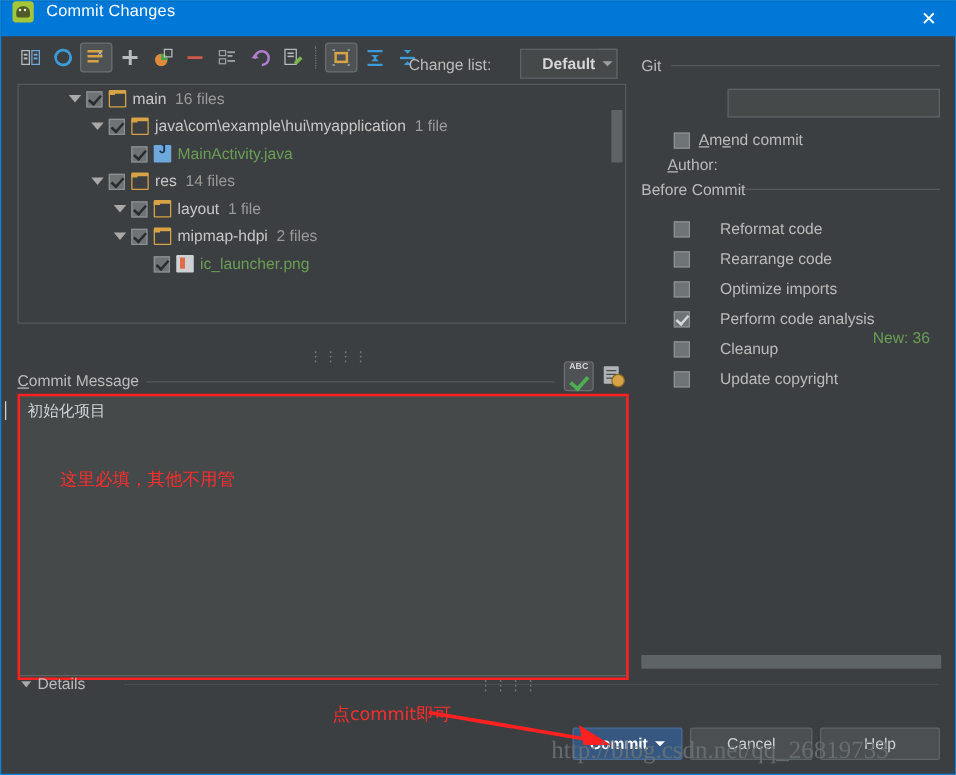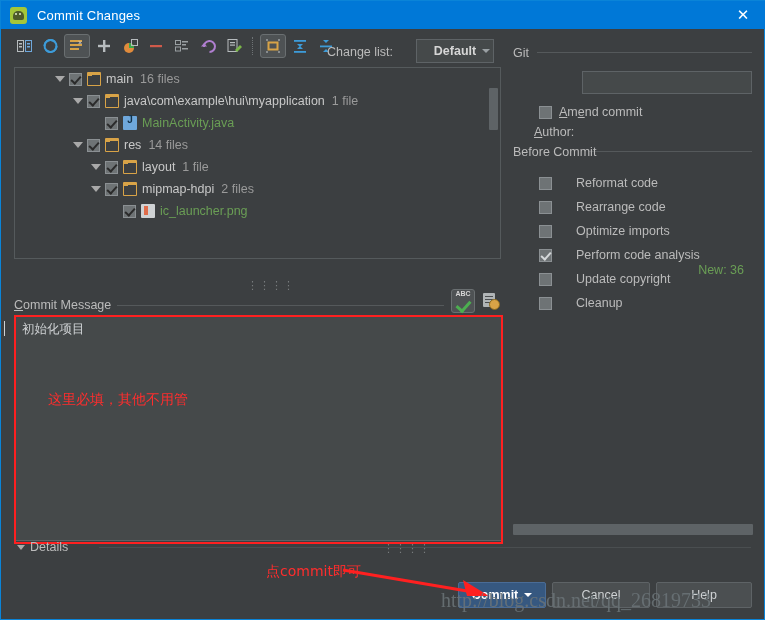--- a/index.html
+++ b/index.html
@@ -8,21 +8,21 @@
     background:#3c3f41;
     font-family:"Liberation Sans","DejaVu Sans",sans-serif;
     font-size:12.5px;color:#bbbbbb;
     -webkit-font-smoothing:antialiased;
   }
   #root{position:relative;width:765px;height:620px;
         border:1px solid #0a84d8;box-sizing:border-box;background:#3c3f41;}
 
   
   .titlebar{position:absolute;left:0;top:0;width:765px;height:28px;
-            background:#0078d7;display:flex;align-items:center;}
+            background:#0078d7;display:flex;}
   .app-icon{width:17px;height:17px;margin-left:9px;border-radius:3px;
             background:#a4c639;position:relative;flex:0 0 auto;}
   .app-icon::before{content:"";position:absolute;left:3px;top:4px;width:11px;height:9px;
             border-radius:5px 5px 2px 2px;background:#4e5a2a;}
   .app-icon::after{content:"";position:absolute;left:5px;top:6px;width:2px;height:2px;
             border-radius:50%;background:#e8f0d0;box-shadow:4px 0 0 #e8f0d0;}
   .title-text{margin-left:10px;color:#ffffff;font-size:13px;letter-spacing:.2px;}
   .close-btn{position:absolute;right:0;top:0;width:46px;height:28px;
              display:flex;align-items:center;justify-content:center;color:#fff;font-size:15px;}
 
@@ -93,21 +93,21 @@
   .hist-btn .pg::after{content:"";position:absolute;left:2px;top:3px;width:8px;height:1px;background:#4a4d4f;
              box-shadow:0 3px 0 #4a4d4f,0 6px 0 #4a4d4f;}
   .hist-btn .clk{position:absolute;right:1px;bottom:2px;width:9px;height:9px;border-radius:50%;
              background:#d8a347;border:1px solid #8a6a20;}
 
   .cm-box{position:absolute;left:14px;top:315px;width:487px;height:225px;
           background:#45494a;border:1px solid #5e6366;box-sizing:border-box;}
   .cm-text{position:absolute;left:6px;top:4px;color:#cfd2d4;font-size:12.5px;
           font-family:"DejaVu Sans",sans-serif;}
   .cm-caret{position:absolute;left:3px;top:320px;width:1px;height:15px;background:#cfd2d4;}
-  .cm-note{position:absolute;left:47px;top:390px;color:#ff2d2d;font-size:14px;
+  .cm-note{position:absolute;left:47px;top:374px;color:#ff2d2d;font-size:14px;
           font-family:"DejaVu Sans",sans-serif;}
 
   .red-rect{position:absolute;left:13px;top:314px;width:489px;height:229px;
           border:2px solid #ff2020;box-sizing:border-box;pointer-events:none;}
 
   .details{position:absolute;left:16px;top:539px;display:flex;align-items:center;gap:5px;}
   .details .tw-s{width:0;height:0;border-left:4px solid transparent;border-right:4px solid transparent;
           border-top:5px solid #a9a9a9;}
   .det-rule{position:absolute;left:98px;top:546px;width:652px;height:1px;background:#4a4e50;}
   .grip-c{position:absolute;left:382px;top:541px;color:#777c7e;font-size:11px;letter-spacing:1px;}
@@ -375,25 +375,25 @@
       <div class="bc-item">
         <span class="cb2"></span>
         <span class="bc-text">Optimize imports</span>
       </div>
       <div class="bc-item">
         <span class="cb2 checked"></span>
         <span class="bc-text">Perform code analysis</span>
       </div>
       <div class="bc-item">
         <span class="cb2"></span>
+        <span class="bc-text">Cleanup</span>
+      </div>
+      <div class="bc-item">
+        <span class="cb2"></span>
         <span class="bc-text">Update copyright</span>
-      </div>
-      <div class="bc-item">
-        <span class="cb2"></span>
-        <span class="bc-text">Cleanup</span>
       </div>
     </div>
 
   <div class="hscroll-track"></div>
   <div class="hscroll-thumb"></div>
 
   <div class="btn primary btn-commit">
     <span>Commit</span>
     <span class="btn-caret"></span>
   </div>

